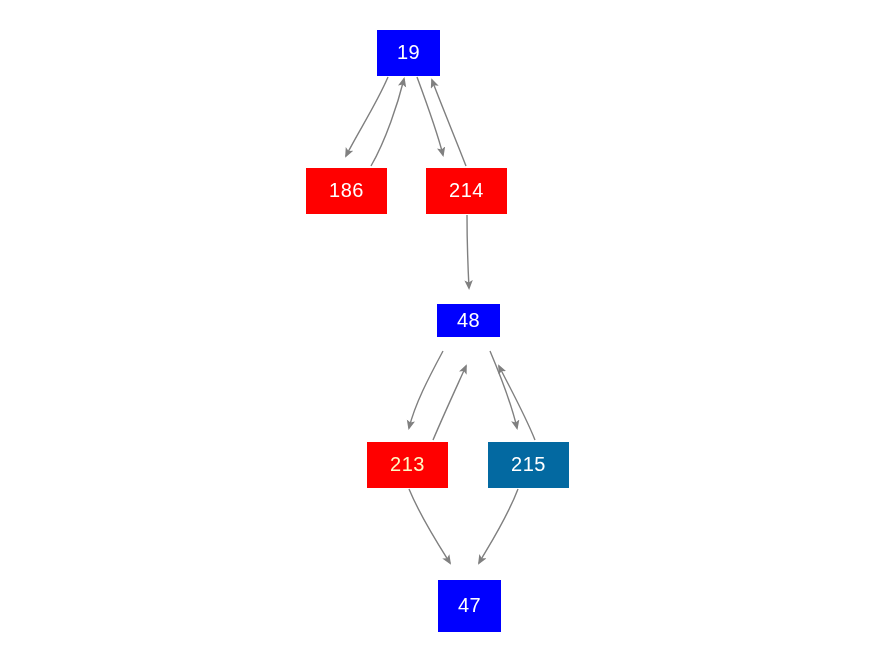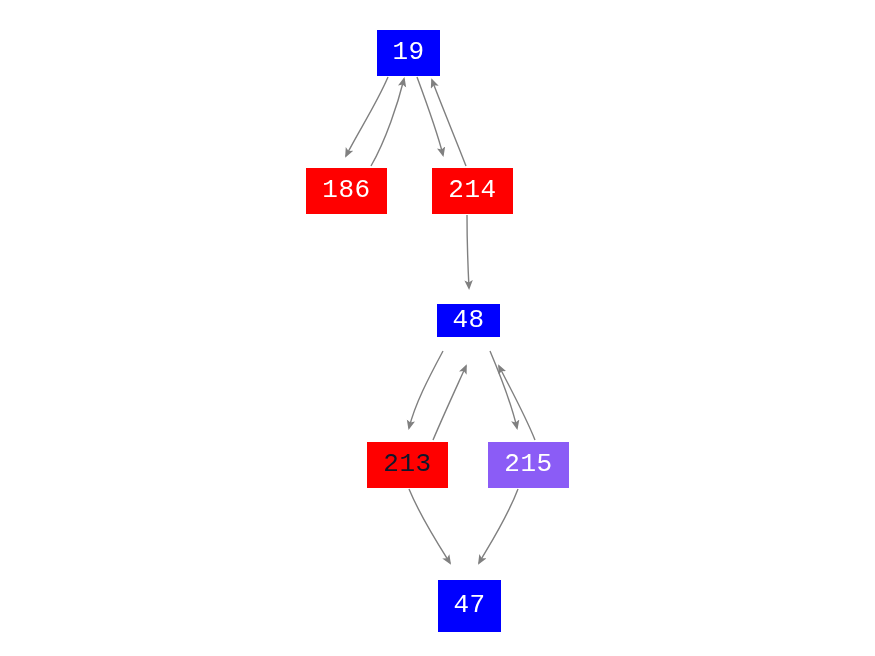--- a/index.html
+++ b/index.html
@@ -24,22 +24,22 @@
     top: 0;
     width: 875px;
     height: 656px;
   }
   .graph-node {
     position: absolute;
     display: flex;
     align-items: center;
     justify-content: center;
     color: #ffffff;
-    font-family: Liberation Mono, monospace;
-    font-size: 26px;
+    font-family: Liberation Sans, sans-serif;
+    font-size: 20px;
     line-height: 1;
     letter-spacing: 0.5px;
     box-sizing: border-box;
     z-index: 5;
     user-select: none;
   }
   .graph-node.blue { background: #0000ff; }
   .graph-node.red  { background: #ff0000; }
   .node-label {
     position: relative;
@@ -72,30 +72,30 @@
       </g>
   </svg>
 
   <div id="nodes-group">
       <div class="graph-node blue" style="left: 377px; top: 30px; width: 63px; height: 46px; background: rgb(0, 0, 255); color: rgb(255, 255, 255);">
         <span class="node-label">19</span>
       </div>
       <div class="graph-node red" style="left: 306px; top: 168px; width: 81px; height: 46px; background: rgb(255, 0, 0); color: rgb(255, 255, 255);">
         <span class="node-label">186</span>
       </div>
-      <div class="graph-node red" style="left: 426px; top: 168px; width: 81px; height: 46px; background: rgb(255, 0, 0); color: rgb(255, 255, 255); margin-left: 6px;">
+      <div class="graph-node red" style="left: 426px; top: 168px; width: 81px; height: 46px; background: rgb(255, 0, 0); color: rgb(255, 255, 255);">
         <span class="node-label">214</span>
       </div>
       <div class="graph-node blue" style="left: 437px; top: 304px; width: 63px; height: 33px; background: rgb(0, 0, 255); color: rgb(255, 255, 255);">
         <span class="node-label">48</span>
       </div>
-      <div class="graph-node red" style="left: 367px; top: 442px; width: 81px; height: 46px; background: rgb(255, 0, 0); color: #0f172a;">
+      <div class="graph-node red" style="left: 367px; top: 442px; width: 81px; height: 46px; background: rgb(255, 0, 0); color: #fef9c3;">
         <span class="node-label">213</span>
       </div>
-      <div class="graph-node red" style="left: 488px; top: 442px; width: 81px; height: 46px; background: #8b5cf6; color: rgb(255, 255, 255);">
+      <div class="graph-node red" style="left: 488px; top: 442px; width: 81px; height: 46px; background: #0369a1; color: rgb(255, 255, 255);">
         <span class="node-label">215</span>
       </div>
       <div class="graph-node blue" style="left: 438px; top: 580px; width: 63px; height: 52px; background: rgb(0, 0, 255); color: rgb(255, 255, 255);">
         <span class="node-label">47</span>
       </div>
     </div>
 
 </div>
 
 </body></html>

